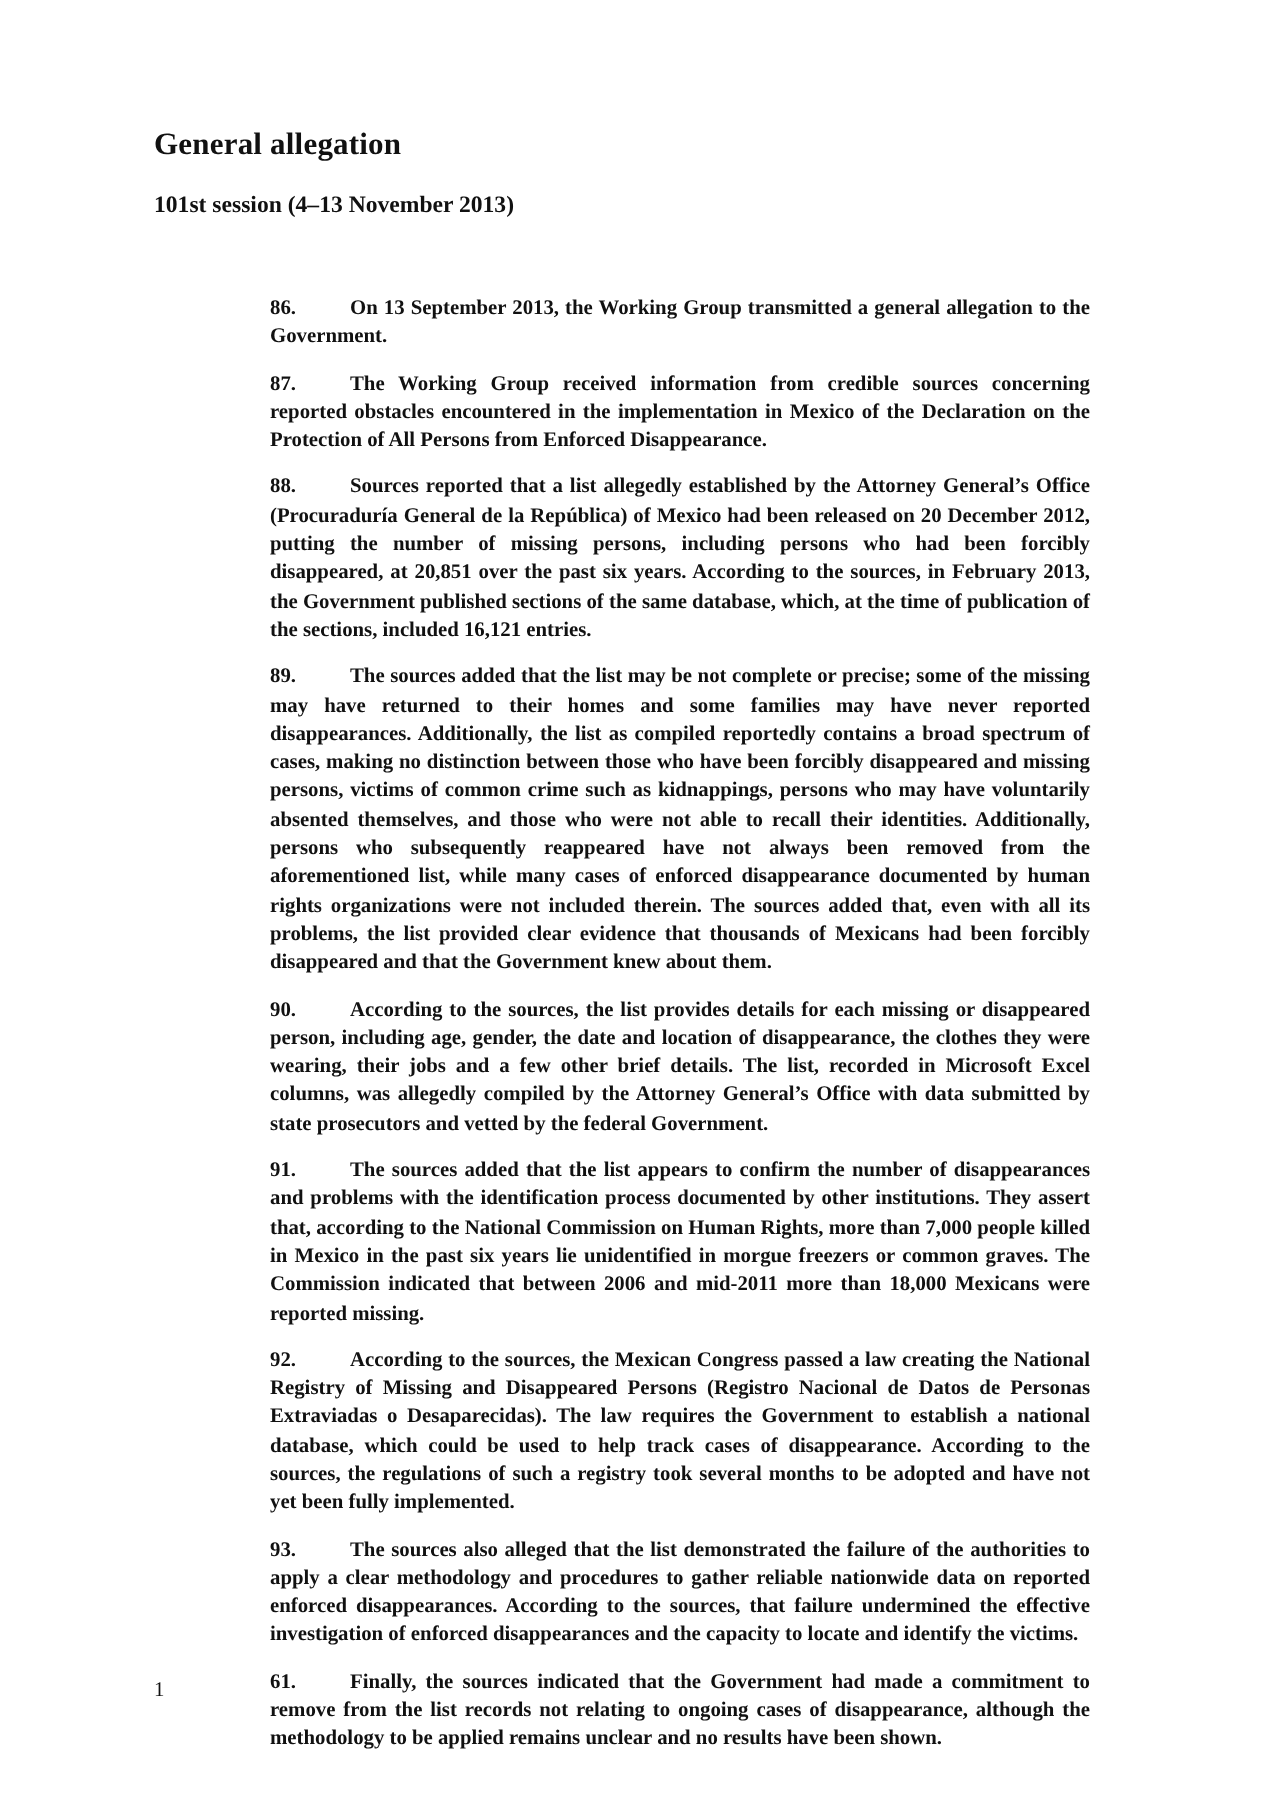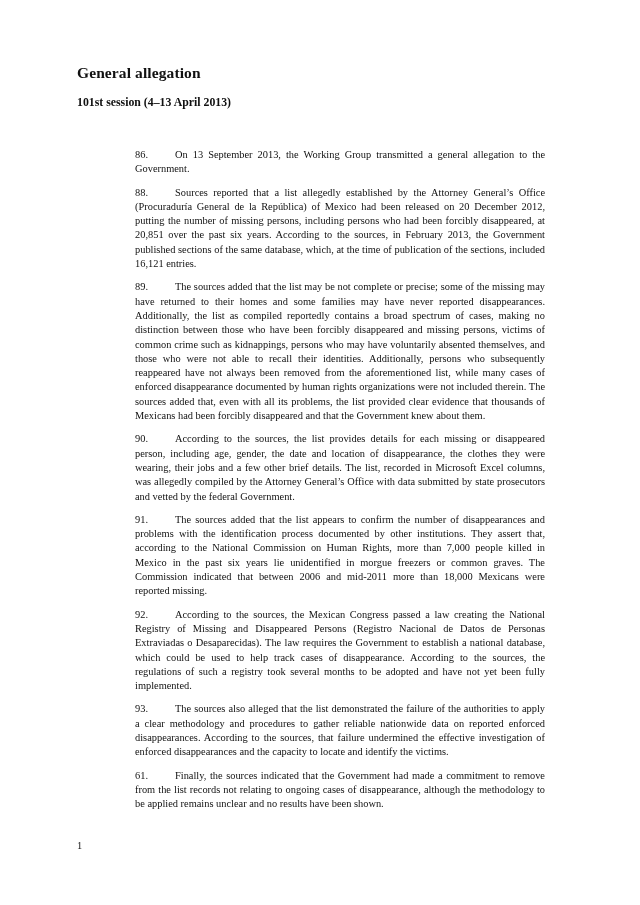--- a/index.html
+++ b/index.html
@@ -59,20 +59,21 @@
     top: 148px;
     width: 410px;
   }
   .para {
     font-size: 10.4px;
     line-height: 14.3px;
     text-align: justify;
     text-justify: inter-word;
     margin: 0 0 9px 0;
     hyphens: none;
+    font-weight: bold;
   }
   .para:last-child {
     margin-bottom: 0;
   }
   .para .num {
     display: inline-block;
     min-width: 40px;
   }
 
   
@@ -84,25 +85,26 @@
     line-height: 12px;
   }
 </style>
 </head>
 <body>
 
 <div class="page">
 
   <div class="headings">
     <h1 class="doc-title">General allegation</h1>
-    <h2 class="session-line">101st session (4–13 April 2013)</h2>
+    <h2 class="session-line">101st session (4–13 November 2013)</h2>
   </div>
 
   <div class="body-block" id="body-block">
       <p class="para"><span class="num">86.</span><span>On 13 September 2013, the Working Group transmitted a general allegation to the Government.</span></p>
+      <p class="para"><span class="num">87.</span><span>The Working Group received information from credible sources concerning reported obstacles encountered in the implementation in Mexico of the Declaration on the Protection of All Persons from Enforced Disappearance.</span></p>
       <p class="para"><span class="num">88.</span><span>Sources reported that a list allegedly established by the Attorney General’s Office (Procuraduría General de la República) of Mexico had been released on 20 December 2012, putting the number of missing persons, including persons who had been forcibly disappeared, at 20,851 over the past six years. According to the sources, in February 2013, the Government published sections of the same database, which, at the time of publication of the sections, included 16,121 entries.</span></p>
       <p class="para"><span class="num">89.</span><span>The sources added that the list may be not complete or precise; some of the missing may have returned to their homes and some families may have never reported disappearances. Additionally, the list as compiled reportedly contains a broad spectrum of cases, making no distinction between those who have been forcibly disappeared and missing persons, victims of common crime such as kidnappings, persons who may have voluntarily absented themselves, and those who were not able to recall their identities. Additionally, persons who subsequently reappeared have not always been removed from the aforementioned list, while many cases of enforced disappearance documented by human rights organizations were not included therein. The sources added that, even with all its problems, the list provided clear evidence that thousands of Mexicans had been forcibly disappeared and that the Government knew about them.</span></p>
       <p class="para"><span class="num">90.</span><span>According to the sources, the list provides details for each missing or disappeared person, including age, gender, the date and location of disappearance, the clothes they were wearing, their jobs and a few other brief details. The list, recorded in Microsoft Excel columns, was allegedly compiled by the Attorney General’s Office with data submitted by state prosecutors and vetted by the federal Government.</span></p>
       <p class="para"><span class="num">91.</span><span>The sources added that the list appears to confirm the number of disappearances and problems with the identification process documented by other institutions. They assert that, according to the National Commission on Human Rights, more than 7,000 people killed in Mexico in the past six years lie unidentified in morgue freezers or common graves. The Commission indicated that between 2006 and mid-2011 more than 18,000 Mexicans were reported missing.</span></p>
       <p class="para"><span class="num">92.</span><span>According to the sources, the Mexican Congress passed a law creating the National Registry of Missing and Disappeared Persons (Registro Nacional de Datos de Personas Extraviadas o Desaparecidas). The law requires the Government to establish a national database, which could be used to help track cases of disappearance. According to the sources, the regulations of such a registry took several months to be adopted and have not yet been fully implemented.</span></p>
       <p class="para"><span class="num">93.</span><span>The sources also alleged that the list demonstrated the failure of the authorities to apply a clear methodology and procedures to gather reliable nationwide data on reported enforced disappearances. According to the sources, that failure undermined the effective investigation of enforced disappearances and the capacity to locate and identify the victims.</span></p>
       <p class="para"><span class="num">61.</span><span>Finally, the sources indicated that the Government had made a commitment to remove from the list records not relating to ongoing cases of disappearance, although the methodology to be applied remains unclear and no results have been shown.</span></p>
     </div>
 
   <div class="page-number">1</div>

